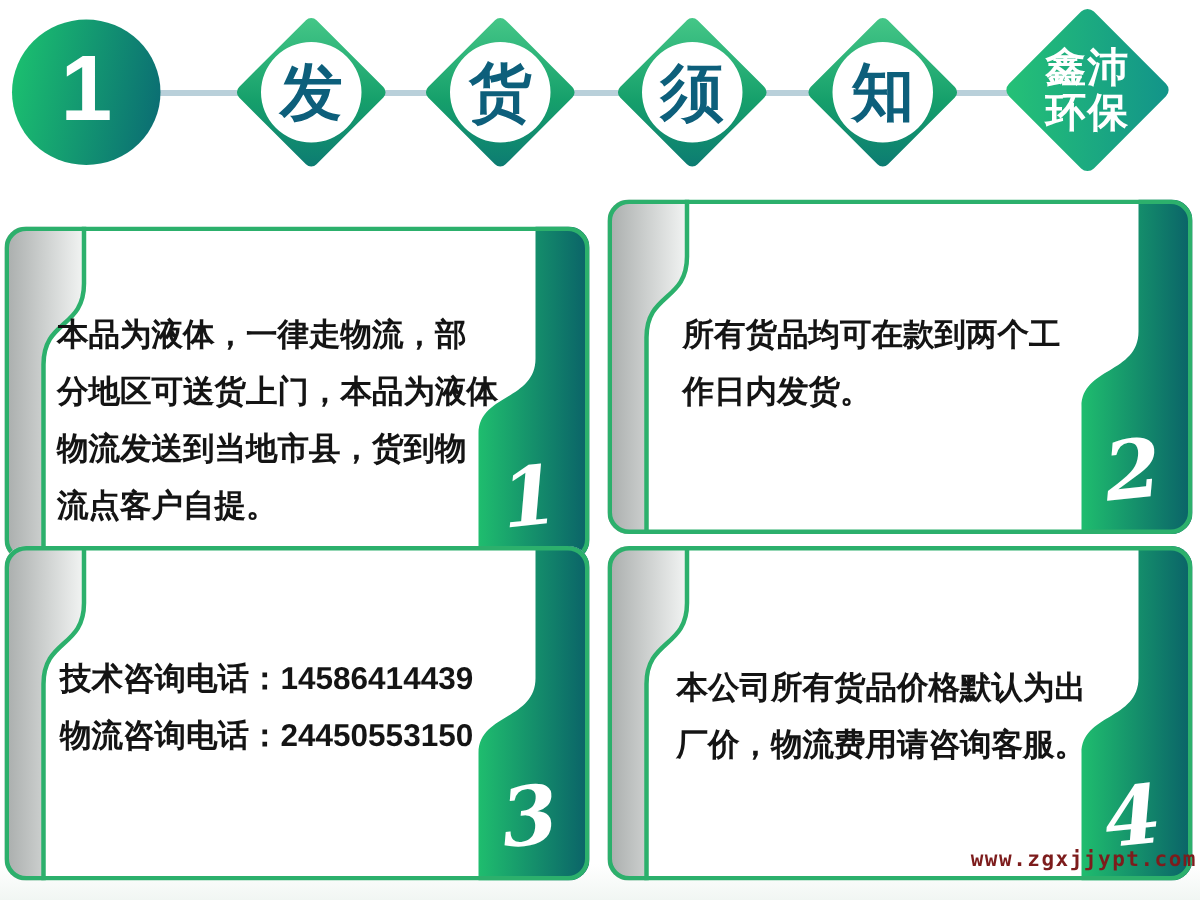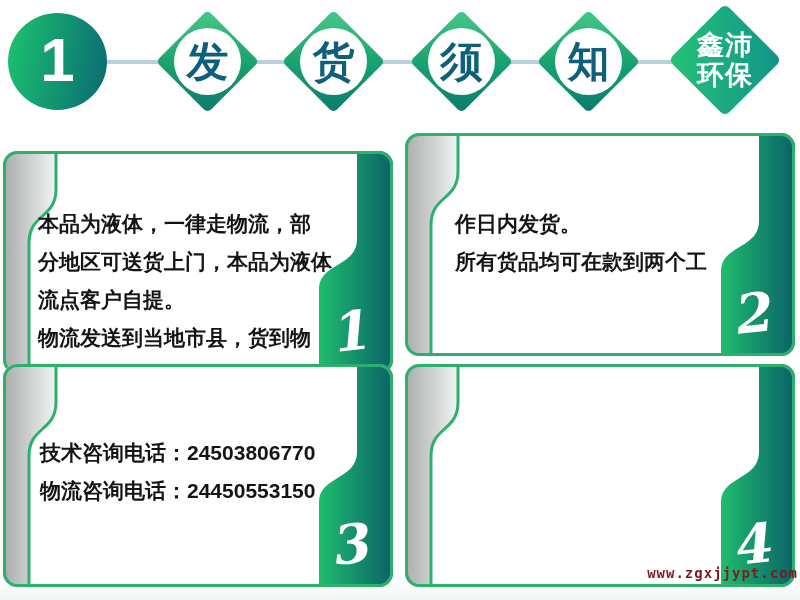--- a/index.html
+++ b/index.html
@@ -143,68 +143,72 @@
         <rect x="0" y="0" width="390" height="223" fill="#ffffff"></rect>
         <path d="M0,0 H53 V38 C53,68 26,62 26,92 V223 H0 Z" fill="url(#grad-gray)"></path>
         <path d="M53,0 V38 C53,68 26,62 26,92 V223" fill="none" stroke="#2cb06c" stroke-width="3"></path>
         <path d="M354,0 H390 V223 H316 V138 C316,112 354,116 354,88 Z" fill="url(#grad-green)"></path>
       </g>
       <rect x="1.5" y="1.5" width="387" height="220" rx="13" fill="none" stroke="#2cb06c" stroke-width="3"></rect>
     </svg>
     <div class="card-lines" style="left:35px;top:54px">
       <div>本品为液体，一律走物流，部</div>
       <div>分地区可送货上门，本品为液体</div>
+      <div>物流发送到当地市县，货到物</div>
       <div>流点客户自提。</div>
-      <div>物流发送到当地市县，货到物</div>
     </div>
     <div class="card-number">1</div>
   </div>
 
   <div class="card" style="left:405px;top:133px">
     <svg width="390" height="223" viewBox="0 0 390 223">
       <g clip-path="url(#clip-card)">
         <rect x="0" y="0" width="390" height="223" fill="#ffffff"></rect>
         <path d="M0,0 H53 V38 C53,68 26,62 26,92 V223 H0 Z" fill="url(#grad-gray)"></path>
         <path d="M53,0 V38 C53,68 26,62 26,92 V223" fill="none" stroke="#2cb06c" stroke-width="3"></path>
         <path d="M354,0 H390 V223 H316 V138 C316,112 354,116 354,88 Z" fill="url(#grad-green)"></path>
       </g>
       <rect x="1.5" y="1.5" width="387" height="220" rx="13" fill="none" stroke="#2cb06c" stroke-width="3"></rect>
     </svg>
     <div class="card-lines" style="left:50px;top:72px">
+      <div>所有货品均可在款到两个工</div>
       <div>作日内发货。</div>
-      <div>所有货品均可在款到两个工</div>
     </div>
     <div class="card-number">2</div>
   </div>
 
   <div class="card" style="left:3px;top:364px">
     <svg width="390" height="223" viewBox="0 0 390 223">
       <g clip-path="url(#clip-card)">
         <rect x="0" y="0" width="390" height="223" fill="#ffffff"></rect>
         <path d="M0,0 H53 V38 C53,68 26,62 26,92 V223 H0 Z" fill="url(#grad-gray)"></path>
         <path d="M53,0 V38 C53,68 26,62 26,92 V223" fill="none" stroke="#2cb06c" stroke-width="3"></path>
         <path d="M354,0 H390 V223 H316 V138 C316,112 354,116 354,88 Z" fill="url(#grad-green)"></path>
       </g>
       <rect x="1.5" y="1.5" width="387" height="220" rx="13" fill="none" stroke="#2cb06c" stroke-width="3"></rect>
     </svg>
     <div class="card-lines" style="left:37px;top:70px">
-      <div>技术咨询电话：24503806770</div>
+      <div>技术咨询电话：14586414439</div>
       <div>物流咨询电话：24450553150</div>
     </div>
     <div class="card-number">3</div>
   </div>
 
   <div class="card" style="left:405px;top:364px">
     <svg width="390" height="223" viewBox="0 0 390 223">
       <g clip-path="url(#clip-card)">
         <rect x="0" y="0" width="390" height="223" fill="#ffffff"></rect>
         <path d="M0,0 H53 V38 C53,68 26,62 26,92 V223 H0 Z" fill="url(#grad-gray)"></path>
         <path d="M53,0 V38 C53,68 26,62 26,92 V223" fill="none" stroke="#2cb06c" stroke-width="3"></path>
         <path d="M354,0 H390 V223 H316 V138 C316,112 354,116 354,88 Z" fill="url(#grad-green)"></path>
       </g>
       <rect x="1.5" y="1.5" width="387" height="220" rx="13" fill="none" stroke="#2cb06c" stroke-width="3"></rect>
     </svg>
+    <div class="card-lines" style="left:46px;top:76px">
+      <div>本公司所有货品价格默认为出</div>
+      <div>厂价，物流费用请咨询客服。</div>
+    </div>
     <div class="card-number">4</div>
   </div>
 
   <div class="watermark">www.zgxjjypt.com</div>
 
 </div>
 
 </body></html>

